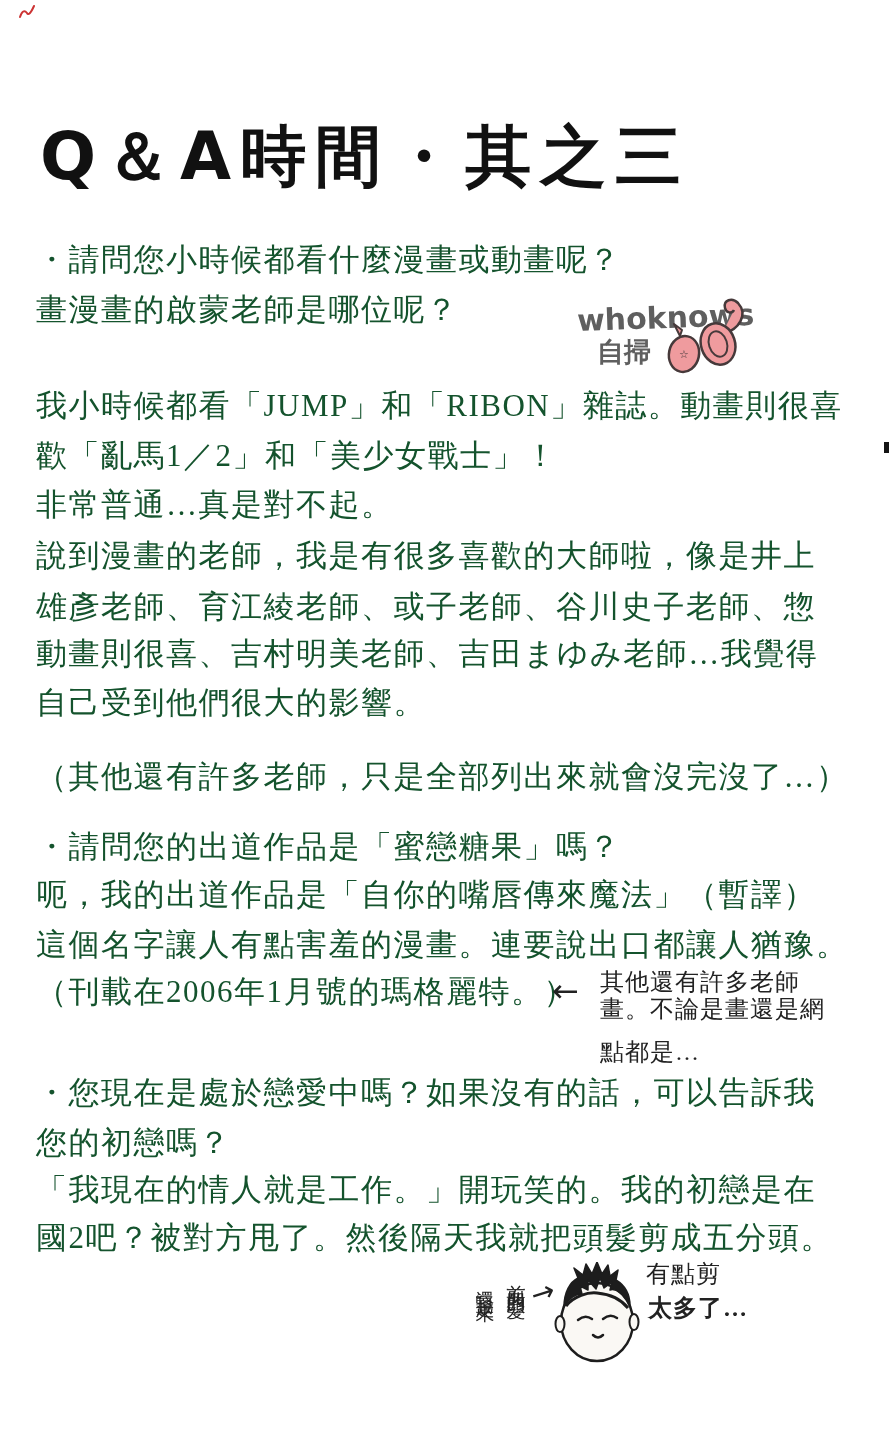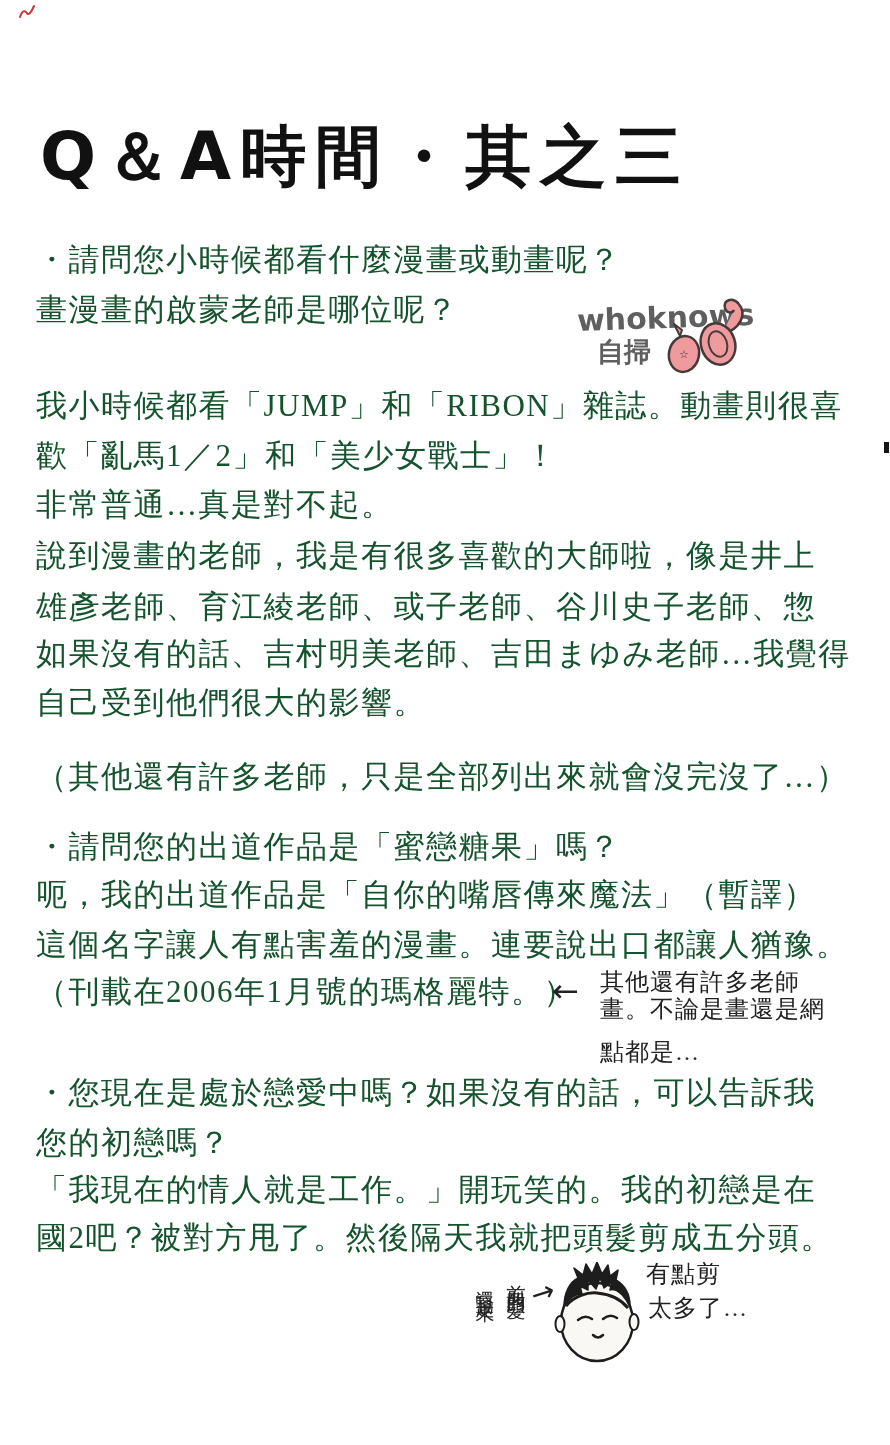--- a/index.html
+++ b/index.html
@@ -87,21 +87,21 @@
     <ellipse cx="22" cy="60" rx="15" ry="18" fill="#ef9b9e" stroke="#46393a" stroke-width="2.5"></ellipse>
   </g>
   <text x="17" y="64" font-size="11" fill="#46393a" font-family="DejaVu Sans, sans-serif">☆</text>
 </svg>
 
 <div class="abs line" style="left:36px; top:390px;">我小時候都看「JUMP」和「RIBON」雜誌。動畫則很喜</div>
 <div class="abs line" style="left:36px; top:440px;">歡「亂馬1／2」和「美少女戰士」！</div>
 <div class="abs line" style="left:36px; top:489px;">非常普通…真是對不起。</div>
 <div class="abs line" style="left:36px; top:540px;">說到漫畫的老師，我是有很多喜歡的大師啦，像是井上</div>
 <div class="abs line" style="left:36px; top:591px;">雄彥老師、育江綾老師、或子老師、谷川史子老師、惣</div>
-<div class="abs line" style="left:36px; top:638px;">如果沒有的話、吉村明美老師、吉田まゆみ老師…我覺得</div>
+<div class="abs line" style="left:36px; top:638px;">動畫則很喜、吉村明美老師、吉田まゆみ老師…我覺得</div>
 <div class="abs line" style="left:36px; top:687px;">自己受到他們很大的影響。</div>
 <div class="abs line" style="left:36px; top:737px;margin-top:24px;">（其他還有許多老師，只是全部列出來就會沒完沒了…）</div>
 
 <div class="abs line" style="left:36px; top:831px;">・請問您的出道作品是「蜜戀糖果」嗎？</div>
 
 <div class="abs line" style="left:36px; top:879px;">呃，我的出道作品是「自你的嘴唇傳來魔法」（暫譯）</div>
 <div class="abs line" style="left:36px; top:929px;">這個名字讓人有點害羞的漫畫。連要說出口都讓人猶豫。</div>
 <div class="abs line" style="left:36px; top:976px;text-align:center;">（刊載在2006年1月號的瑪格麗特。）</div>
 
 <div class="abs arrow-glyph" style="left:552px; top:972px; font-size:32px;">←</div>
@@ -131,13 +131,13 @@
   <ellipse cx="10" cy="62" rx="4.5" ry="8" fill="#faf8f4" stroke="#1d1d1d" stroke-width="2"></ellipse>
   <ellipse cx="84" cy="60" rx="4.5" ry="8" fill="#faf8f4" stroke="#1d1d1d" stroke-width="2"></ellipse>
 
   <path d="M28,58 q7,-6 14,-1" fill="none" stroke="#1d1d1d" stroke-width="2.5" stroke-linecap="round"></path>
   <path d="M53,57 q7,-6 14,-1" fill="none" stroke="#1d1d1d" stroke-width="2.5" stroke-linecap="round"></path>
 
   <path d="M43,73 q5,5 10,0" fill="none" stroke="#1d1d1d" stroke-width="2.5" stroke-linecap="round"></path>
 </svg>
 
 <div class="abs handnote" style="left:646px; top:1258px;">有點剪</div>
-<div class="abs handnote" style="left:648px; top:1292px;">太多了…</div>
+<div class="abs handnote" style="left:648px; top:1292px;font-weight:bold;">太多了…</div>
 
 </body></html>

